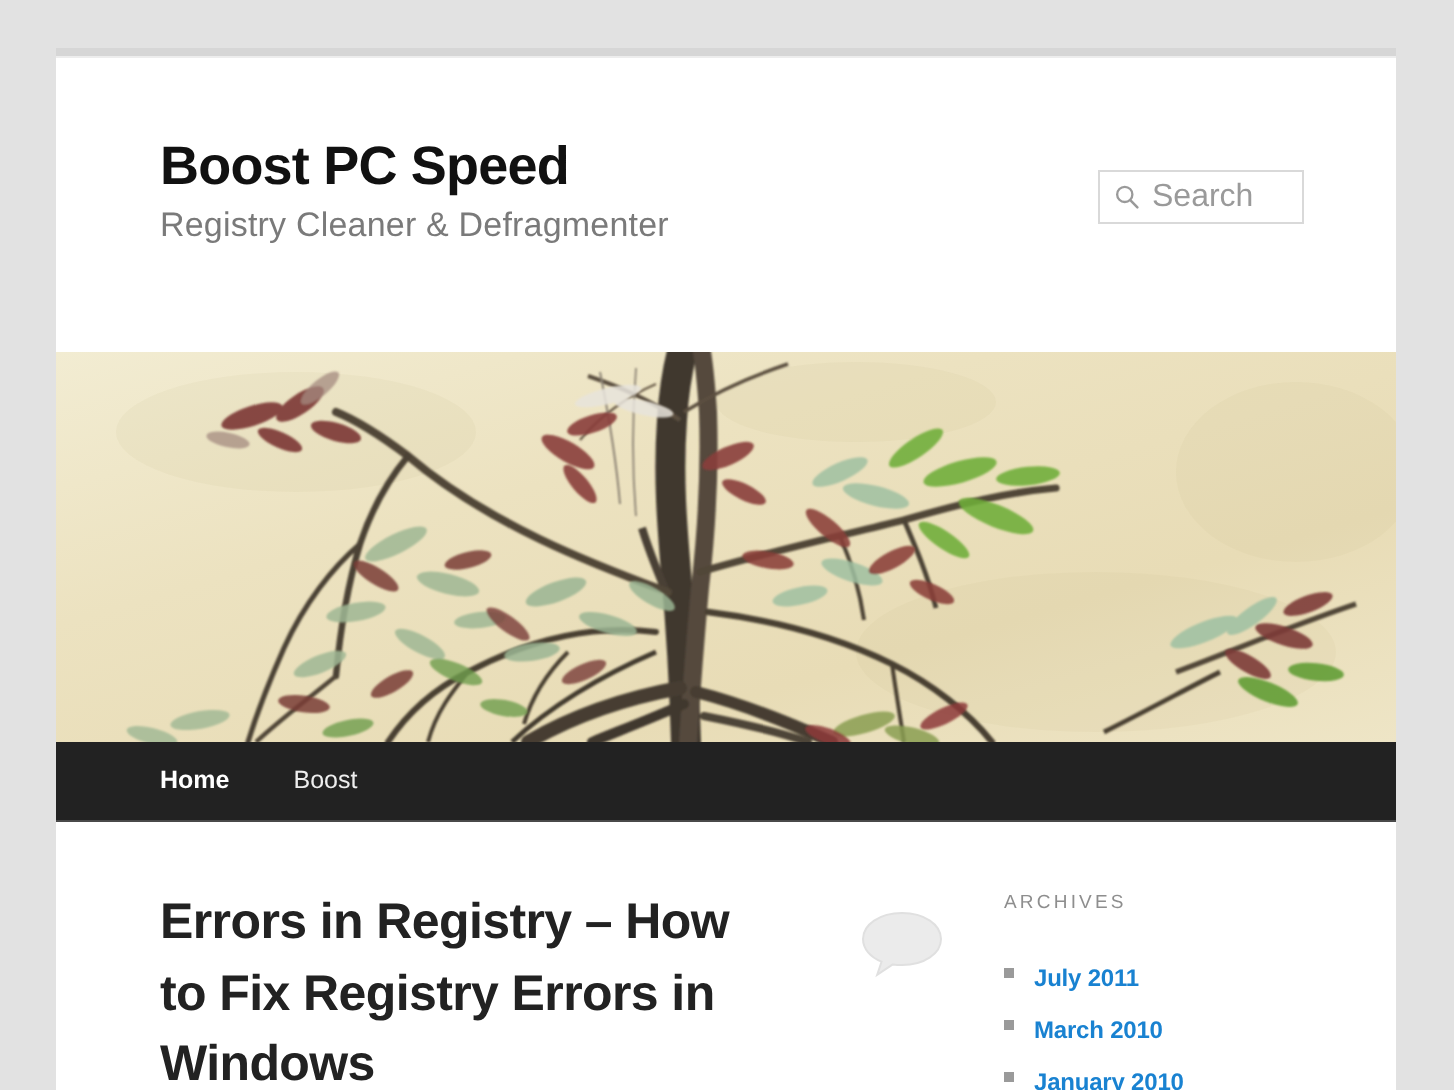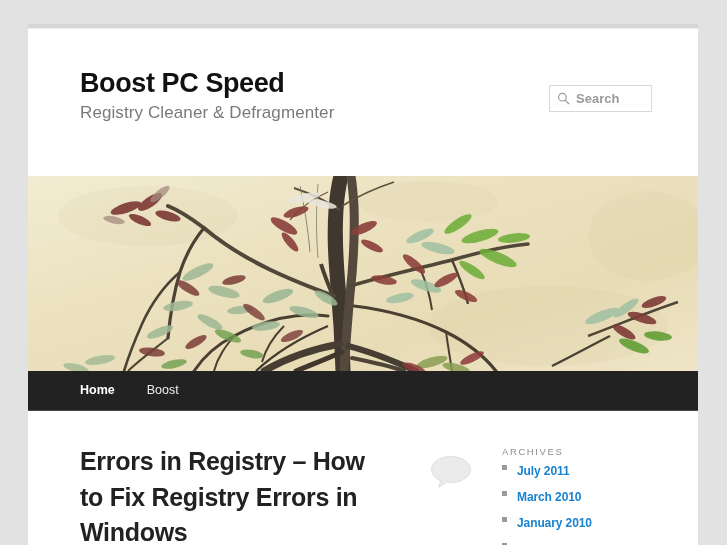--- a/index.html
+++ b/index.html
@@ -73,25 +73,24 @@
     flex: 0 0 13px;
     position: relative;
     margin-right: 6px;
   }
   .search-icon svg { display: block; }
   .search-input {
     border: 0;
     outline: 0;
     background: transparent;
     font-family: "Liberation Sans", sans-serif;
-    font-size: 13px;
+    font-size: 16px;
     color: #ec4899;
     width: 100%;
     padding: 0;
-    font-weight: bold;
   }
   .search-input::placeholder { color: #9a9a9a; opacity: 1; }
 
   
   .header-image {
     position: relative;
     width: 670px;
     height: 195px;
     overflow: hidden;
     background: #ece3c4;
@@ -149,21 +148,21 @@
   }
   .comments-link svg { display: block; }
 
   
   .sidebar {
     flex: 1 1 auto;
     padding-left: 22px;
     padding-top: 2px;
   }
   .widget-title {
-    margin: 0 0 3px 0;
+    margin: 0 0 22px 0;
     font-size: 9.5px;
     font-weight: normal;
     letter-spacing: 1.6px;
     text-transform: uppercase;
     color: #8e8e8e;
   }
   .widget-list {
     list-style: none;
     margin: 0;
     padding: 0;

